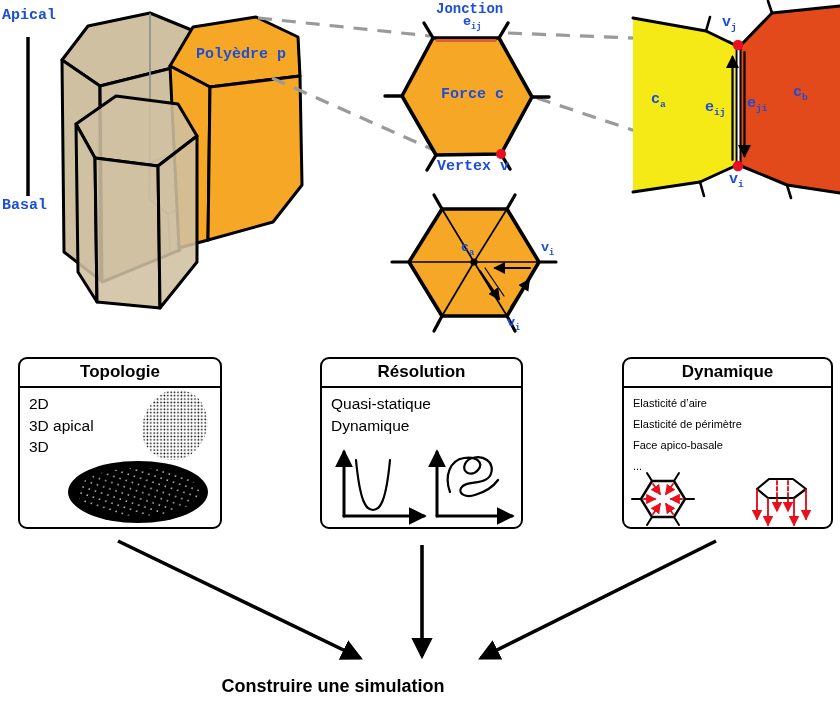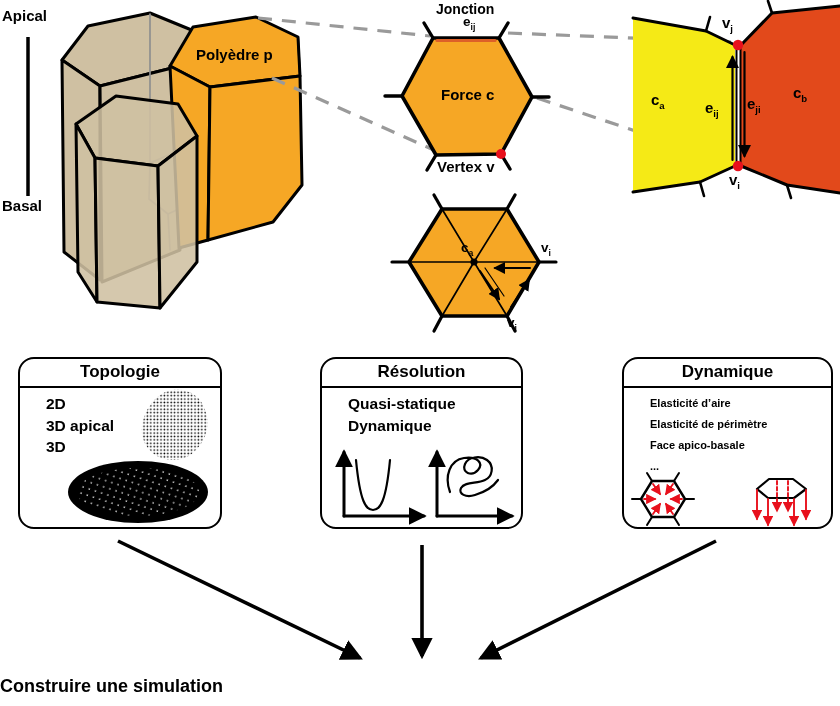--- a/index.html
+++ b/index.html
@@ -1,28 +1,28 @@
 <!DOCTYPE html>
 <html><head>
 <meta charset="utf-8">
 <style>
   html,body{margin:0;padding:0;background:#fff;}
   #canvas{position:relative;width:840px;height:706px;background:#ffffff;overflow:hidden;
           font-family:"Liberation Sans","DejaVu Sans",sans-serif;}
   #diagram-svg{position:absolute;left:0;top:0;z-index:2;pointer-events:none;}
-  .lbl{position:absolute;font-weight:bold;color:#000000;line-height:1;white-space:nowrap;z-index:3;}
+  .lbl{position:absolute;font-weight:bold;color:#1d4ed8;line-height:1;white-space:nowrap;z-index:3;font-family:Liberation Mono, monospace;}
   .lbl sub{font-size:64%;line-height:0;}
   .f15{font-size:15px;} .f14{font-size:14px;} .f13{font-size:13.5px;}
-  .box{position:absolute;top:357px;height:172px;border:2.4px solid #000;border-radius:16px;
+  .box{position:absolute;top:357px;height:172px;border:2.4px solid #000;border-radius:9px;
        background:transparent;z-index:1;box-sizing:border-box;}
   .box-header{font-weight:bold;font-size:17px;text-align:center;padding:3px 0 4px 0;
               border-bottom:2.2px solid #000;}
-  .box-items{padding:5px 0 0 26px;font-weight:bold;font-size:15.5px;line-height:21.5px;}
+  .box-items{padding:5px 0 0 9px;font-weight:normal;font-size:15.5px;line-height:21.5px;}
   .box-items div{white-space:nowrap;}
-  #footer-label{position:absolute;left:0;top:676px;width:666px;text-align:left;
+  #footer-label{position:absolute;left:0;top:676px;width:666px;text-align:center;
                 font-weight:bold;font-size:18px;z-index:3;}
 </style>
 </head>
 <body>
 <div id="canvas">
 
 <svg id="diagram-svg" width="840" height="706" viewBox="0 0 840 706">
   <defs>
     <marker id="mB" viewBox="0 0 10 10" refX="8.5" refY="5" markerWidth="6" markerHeight="6" orient="auto-start-reverse">
           <path d="M0,0 L10,5 L0,10 z" fill="#000"></path>

